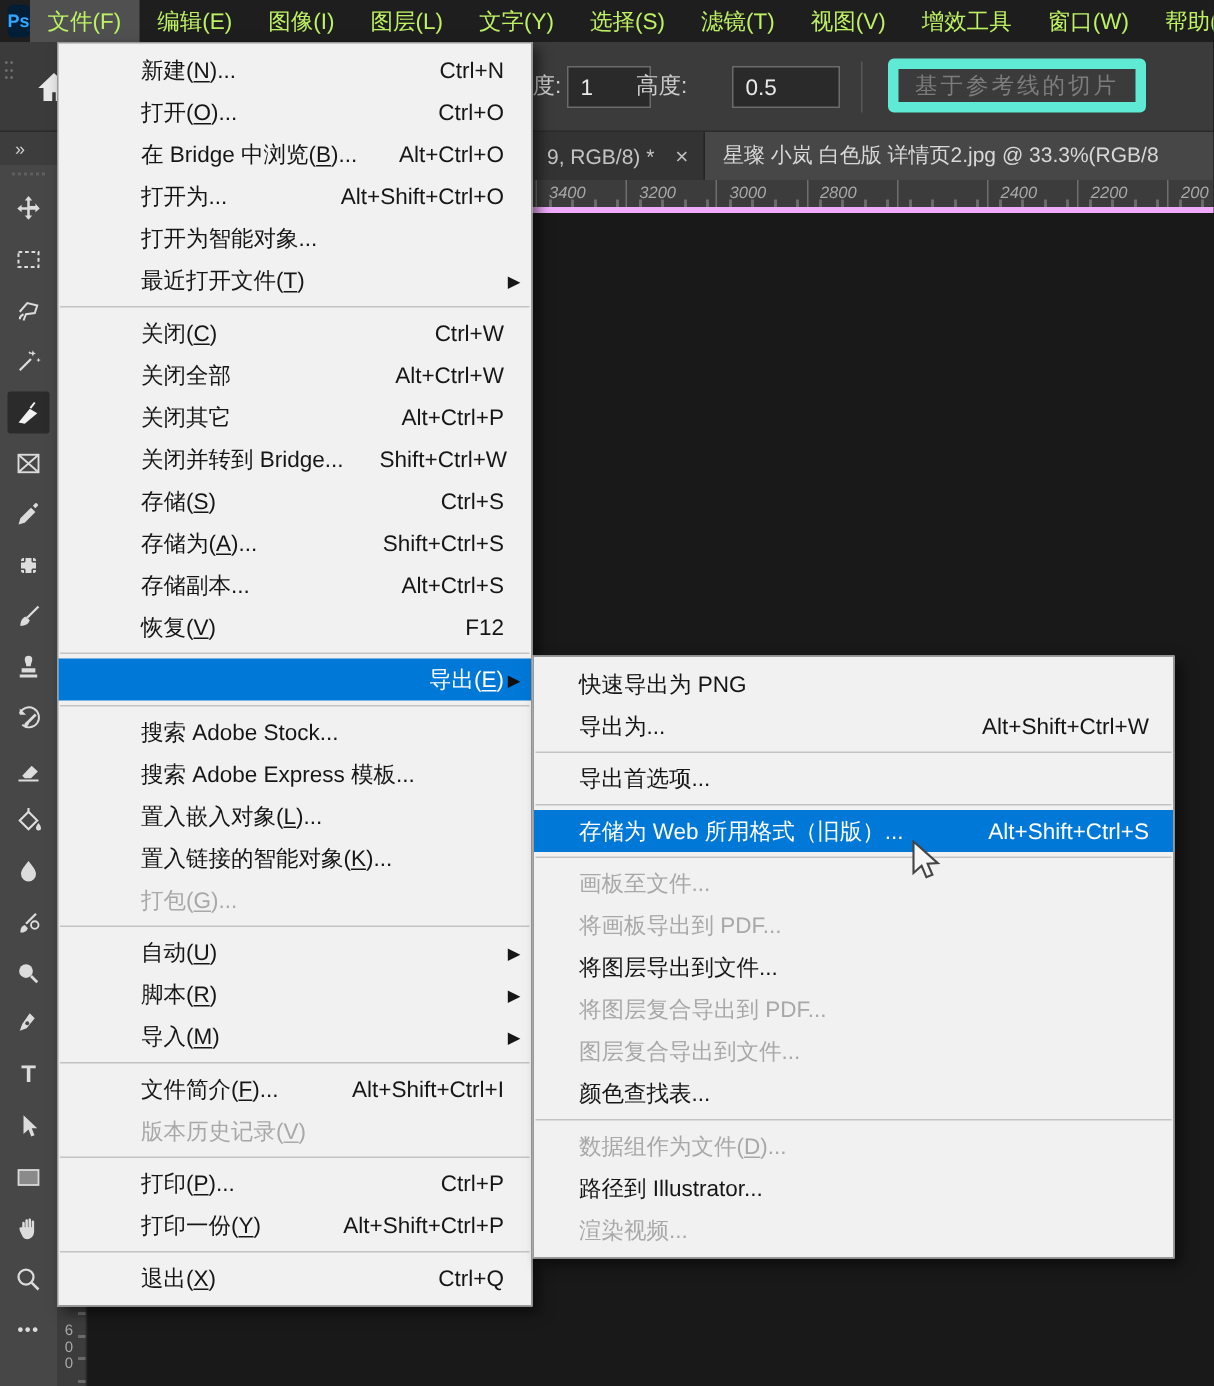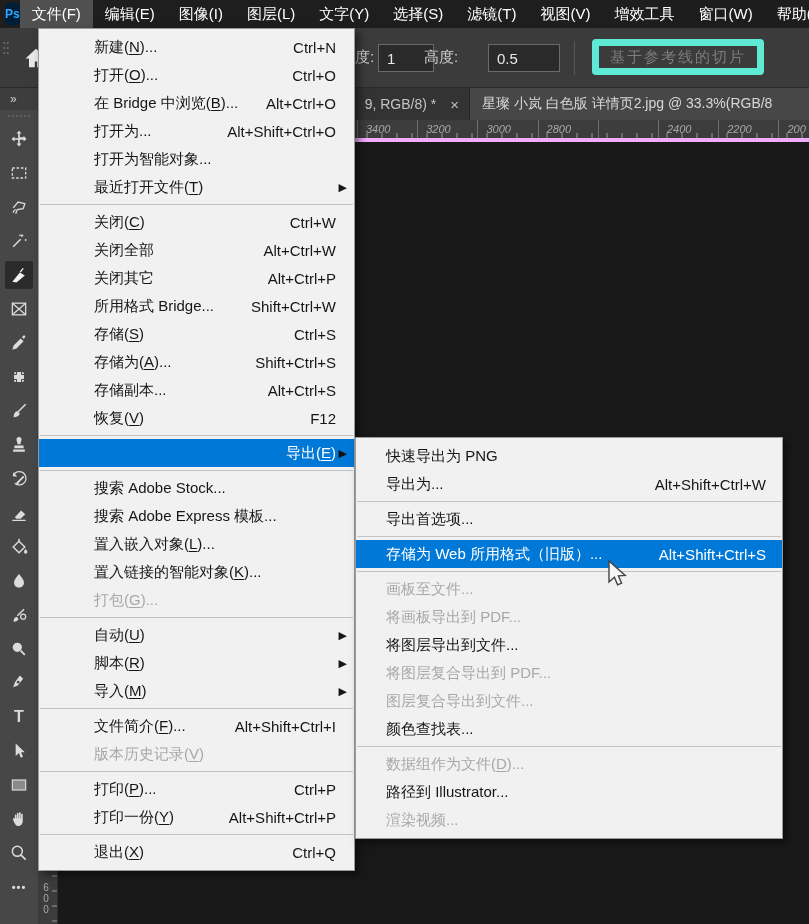--- a/index.html
+++ b/index.html
@@ -14,21 +14,21 @@
   #menubar {
     position: absolute; left: 0; top: 0; width: 666px; height: 28px;
     background: #1e1e1e; display: flex; align-items: center; z-index: 5;
   }
   #ps-logo {
     width: 24px; height: 22px; margin-left: 5px; border-radius: 4px;
     background: #001e36; color: #31a8ff; font-weight: bold; font-size: 12px;
     display: flex; align-items: center; justify-content: center;
   }
   .mb-item {
-    color: #ffffff; font-size: 15px; padding: 4px 12px; height: 28px;
+    color: #bef264; font-size: 15px; padding: 4px 12px; height: 28px;
     display: flex; align-items: center; white-space: nowrap;
   }
   .mb-item.active { background: #505050; }
   
   #optionsbar {
     position: absolute; left: 0; top: 28px; width: 809px; height: 60px;
     background: #3b3b3b; border-bottom: 1px solid #2a2a2a;
   }
   .grip-dots { position: absolute; left: 3px; top: 12px; color: #6e6e6e; font-size: 7px; line-height: 5px; letter-spacing: 1px; width: 8px; }
   #home-btn { position: absolute; left: 22px; top: 16px; width: 28px; height: 28px; }
@@ -340,21 +340,21 @@
     </div>
     <div class="menu-item">
       <span>关闭全部</span>
       <span class="shortcut">Alt+Ctrl+W</span>
     </div>
     <div class="menu-item">
       <span>关闭其它</span>
       <span class="shortcut">Alt+Ctrl+P</span>
     </div>
     <div class="menu-item">
-      <span>所用格式 Bridge...</span>
+      <span>关闭并转到 Bridge...</span>
       <span class="shortcut">Shift+Ctrl+W</span>
     </div>
     <div class="menu-item">
       <span>存储(<u>S</u>)</span>
       <span class="shortcut">Ctrl+S</span>
     </div>
     <div class="menu-item">
       <span>存储为(<u>A</u>)...</span>
       <span class="shortcut">Shift+Ctrl+S</span>
     </div>

